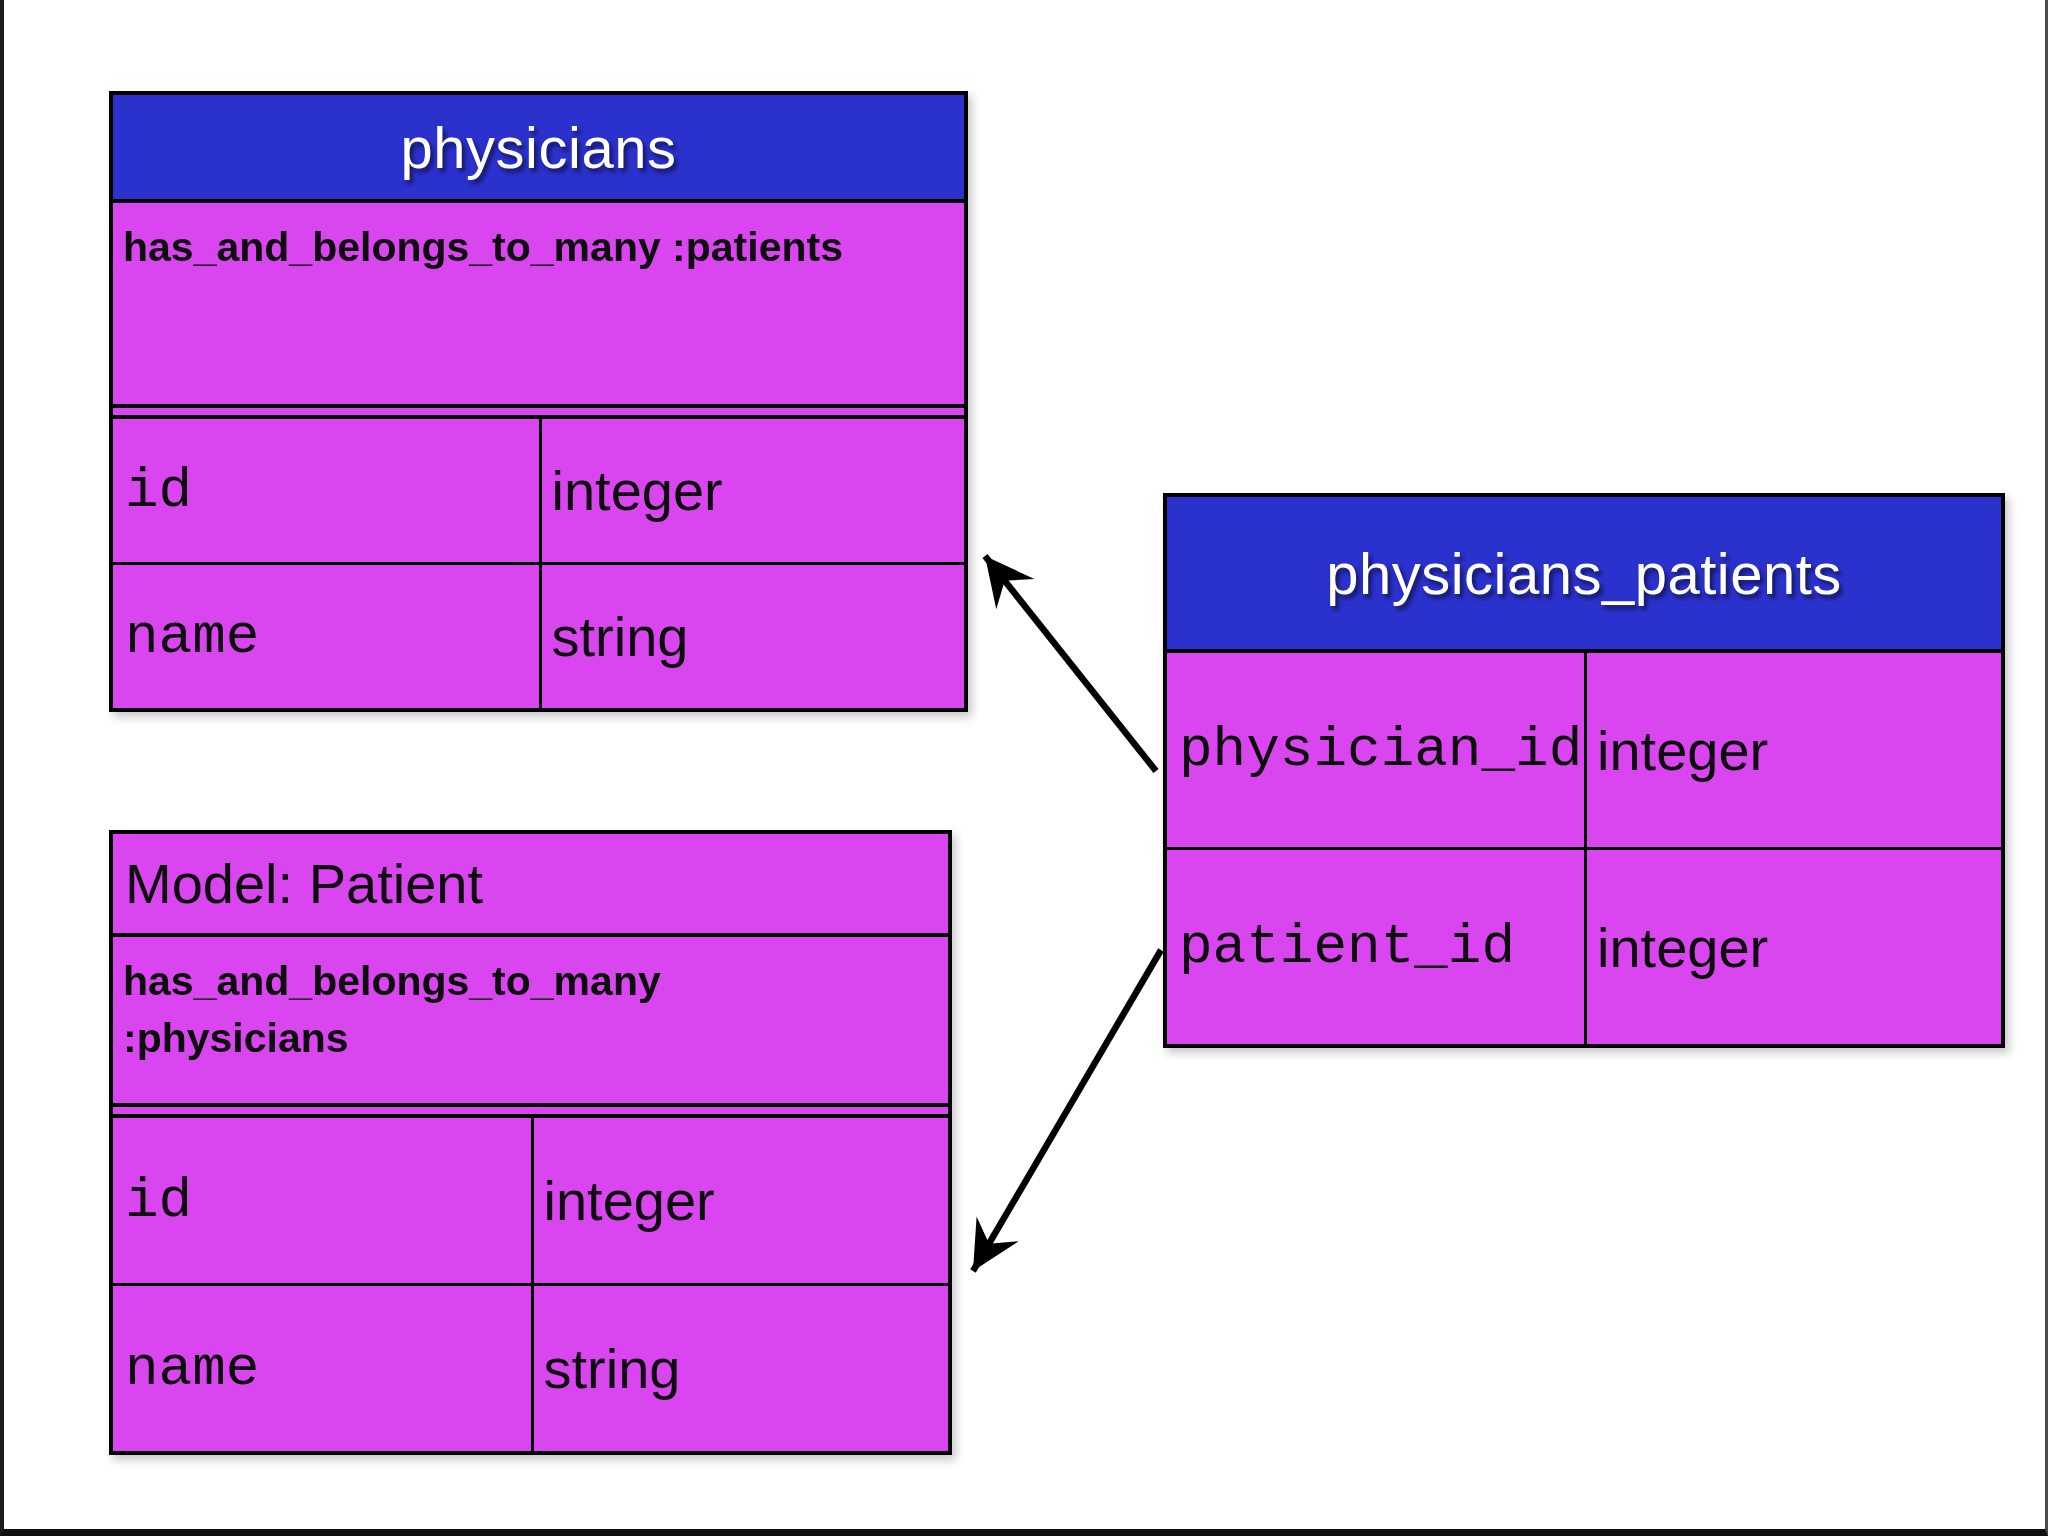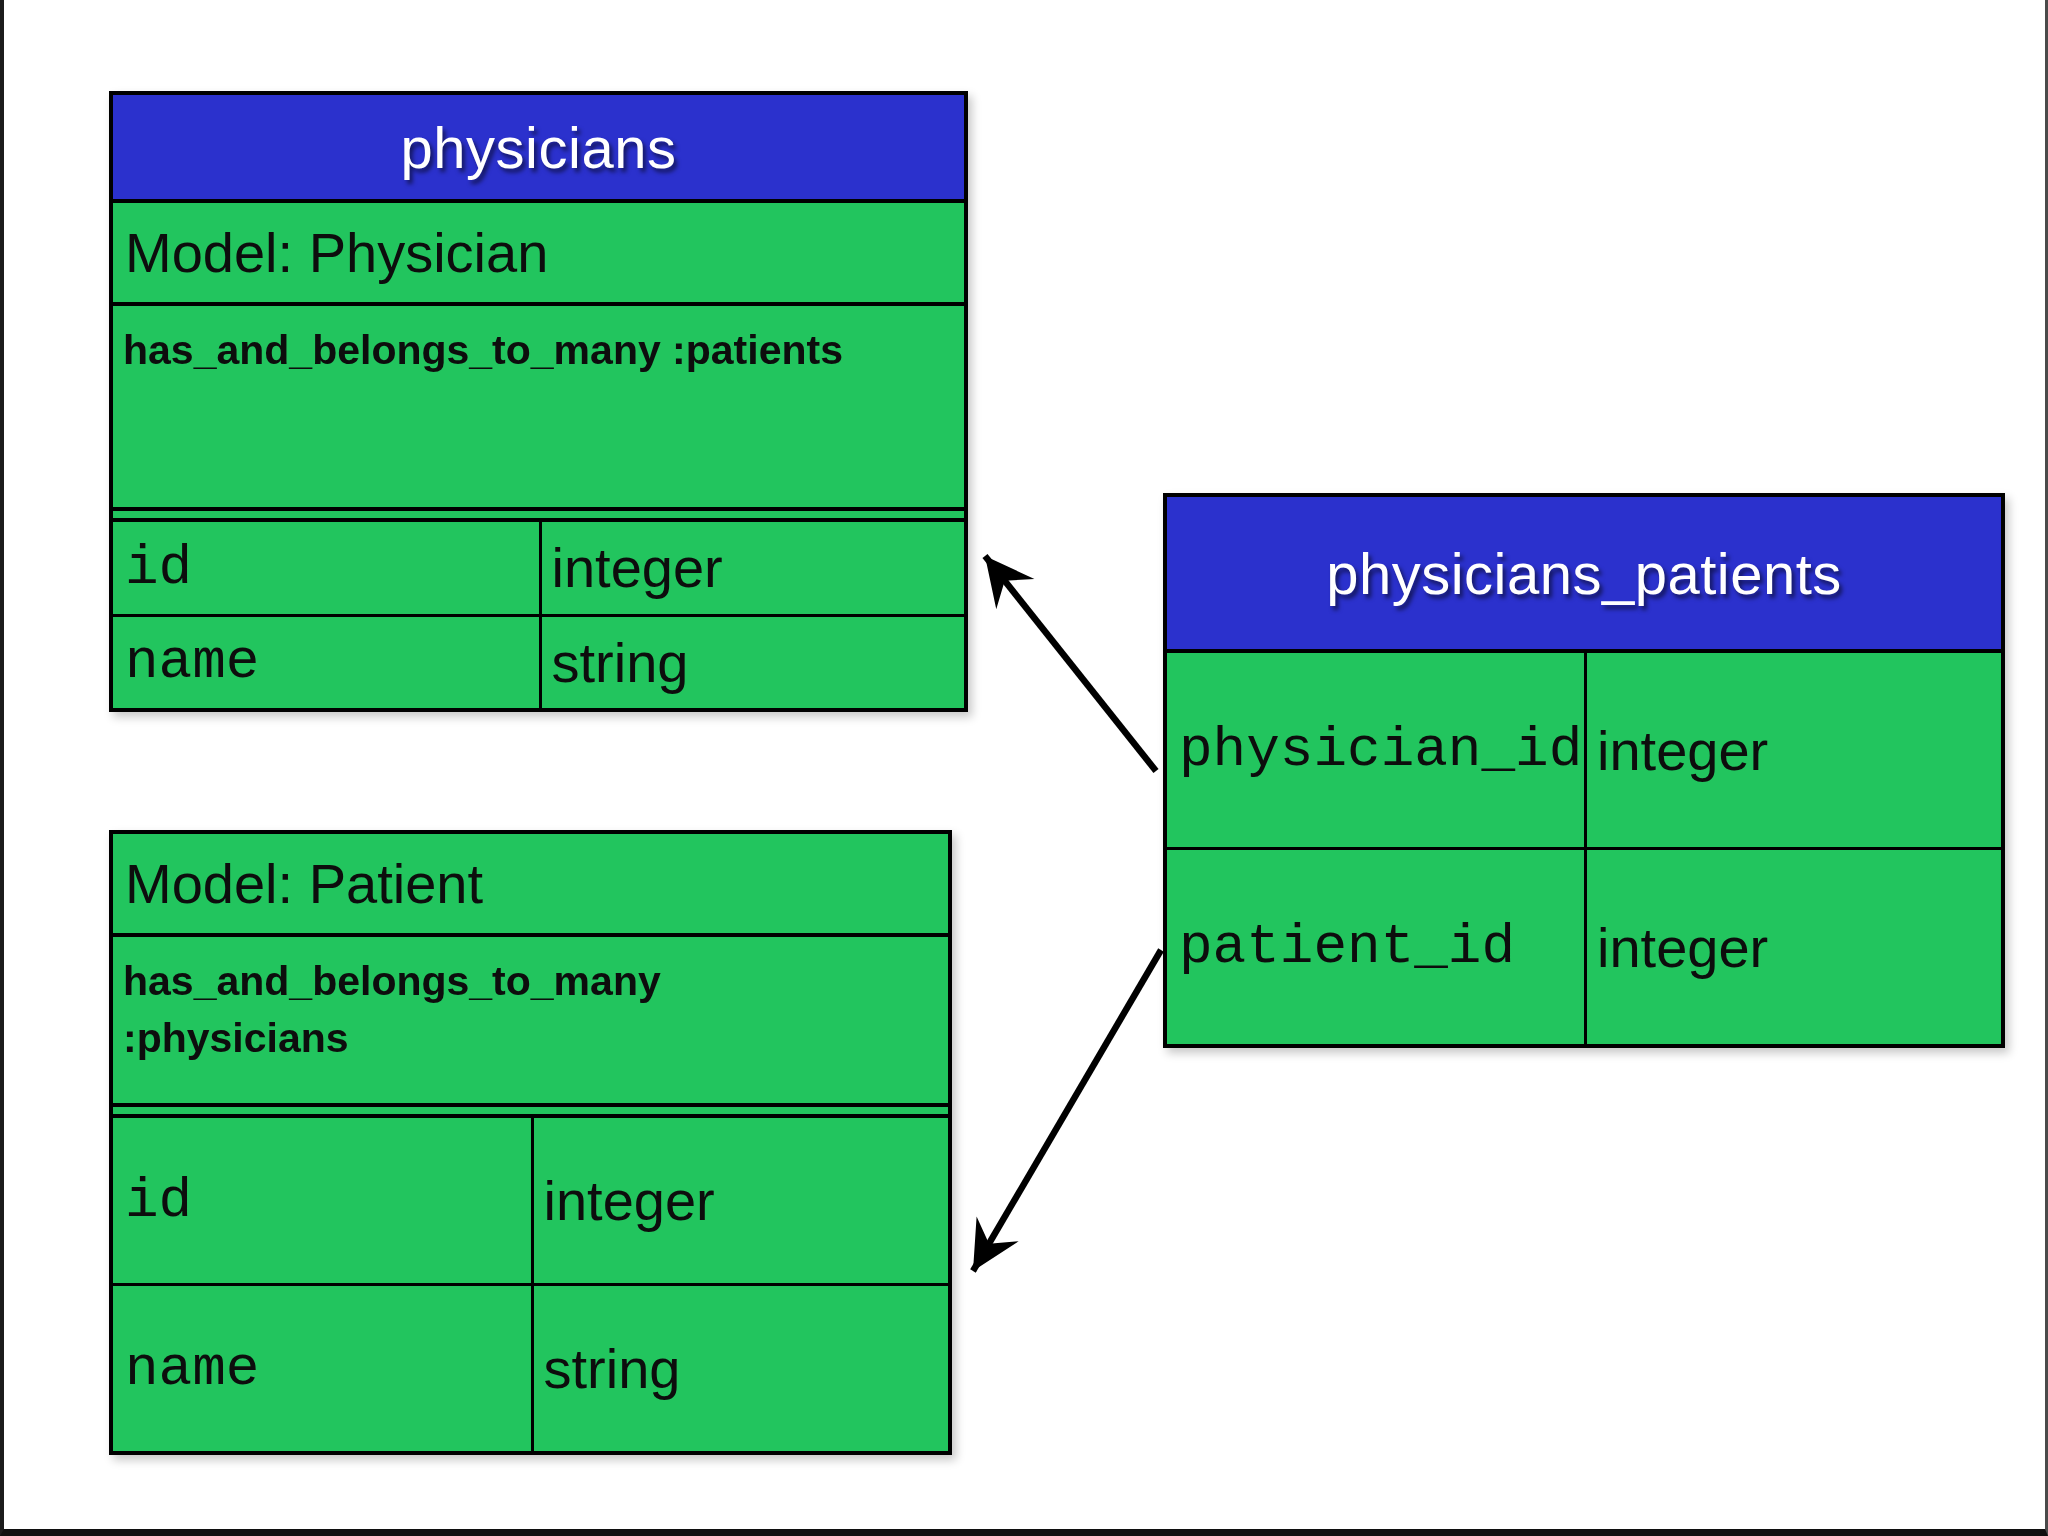--- a/index.html
+++ b/index.html
@@ -14,21 +14,21 @@
     border-right: 3px solid #4a4a4a;
     border-bottom: 7px solid #101010;
     overflow: hidden;
     font-family: "Liberation Sans", sans-serif;
     color: #0d0d0d;
   }
 
   
   .db-table {
     position: absolute;
-    background: #22c55e;
+    background: #d946ef;
     border: 4px solid #000000;
     box-sizing: border-box;
     display: flex;
     flex-direction: column;
     box-shadow: 4px 5px 9px rgba(0,0,0,0.22);
   }
 
   .tbl-header {
     flex: 0 0 auto;
     background: #2b31cd;
@@ -121,23 +121,20 @@
 </style>
 </head>
 <body>
 
 <div class="slide">
 
   <div class="db-table" id="physicians-table">
     <div class="tbl-header">
       <span>physicians</span>
     </div>
-    <div class="model-row">
-      <span>Model: Physician</span>
-    </div>
     <div class="assoc-row nowrap">
       <span class="assoc-text">has_and_belongs_to_many :patients</span>
     </div>
     <div class="sep-gap"></div>
     <div class="cols">
       <div class="col-row">
         <div class="cell-name">id</div>
         <div class="cell-type">integer</div>
       </div>
       <div class="col-row">

